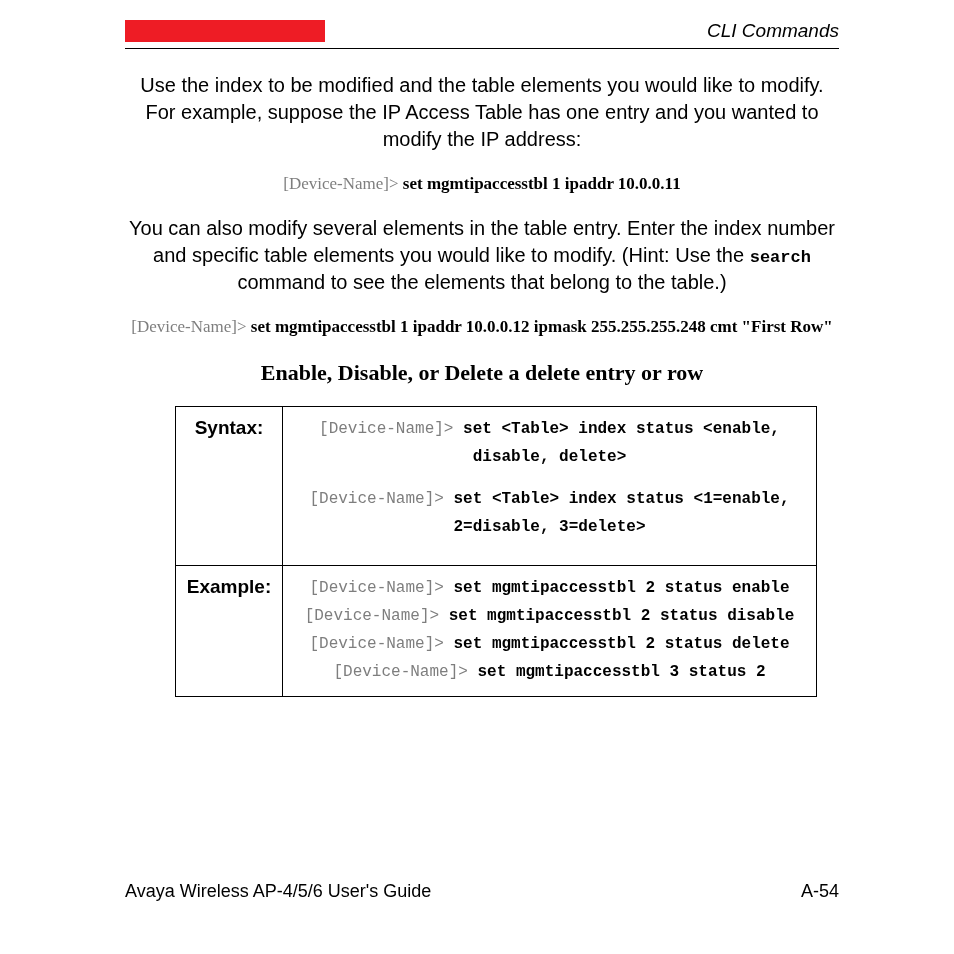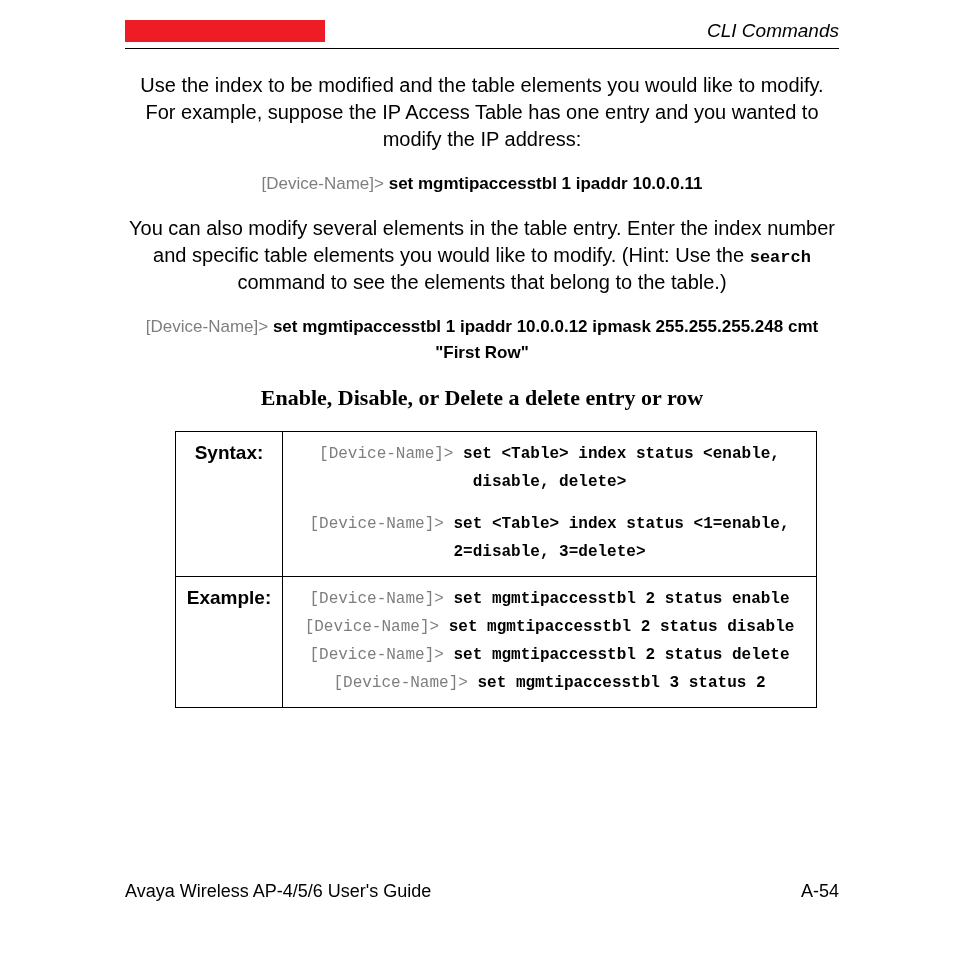--- a/index.html
+++ b/index.html
@@ -52,21 +52,21 @@
     font-family: "Times New Roman", Times, serif;
     font-weight: bold;
     font-size: 22px;
     margin: 18px 0 18px 0;
   }
   h2.section.first { margin-top: 12px; }
   p.body {
     margin: 0 0 18px 0;
   }
   .code-line {
-    font-family: Liberation Sans, sans-serif;
+    font-family: Liberation Serif, serif;
     font-size: 17px;
     color: #7e7e7e;
     margin: 10px 0 18px 0;
     line-height: 1.5;
   }
   .code-line b {
     color: #000;
     font-weight: bold;
   }
   .inline-mono {
@@ -97,21 +97,21 @@
     font-family: "Courier New", Courier, monospace;
     font-size: 16px;
     color: #7e7e7e;
     line-height: 1.75;
   }
   table.syntax td.cell b {
     color: #000;
     font-weight: bold;
   }
   .cell-block { display: block; margin-bottom: 14px; }
-  .cell-block:last-child { margin-bottom: 0; }
+  .cell-block:last-child { margin-bottom: 14px; }
   .footer {
     position: absolute;
     left: 125px;
     right: 115px;
     bottom: 52px;
     font-size: 18px;
     display: flex;
     justify-content: space-between;
   }
 </style>

